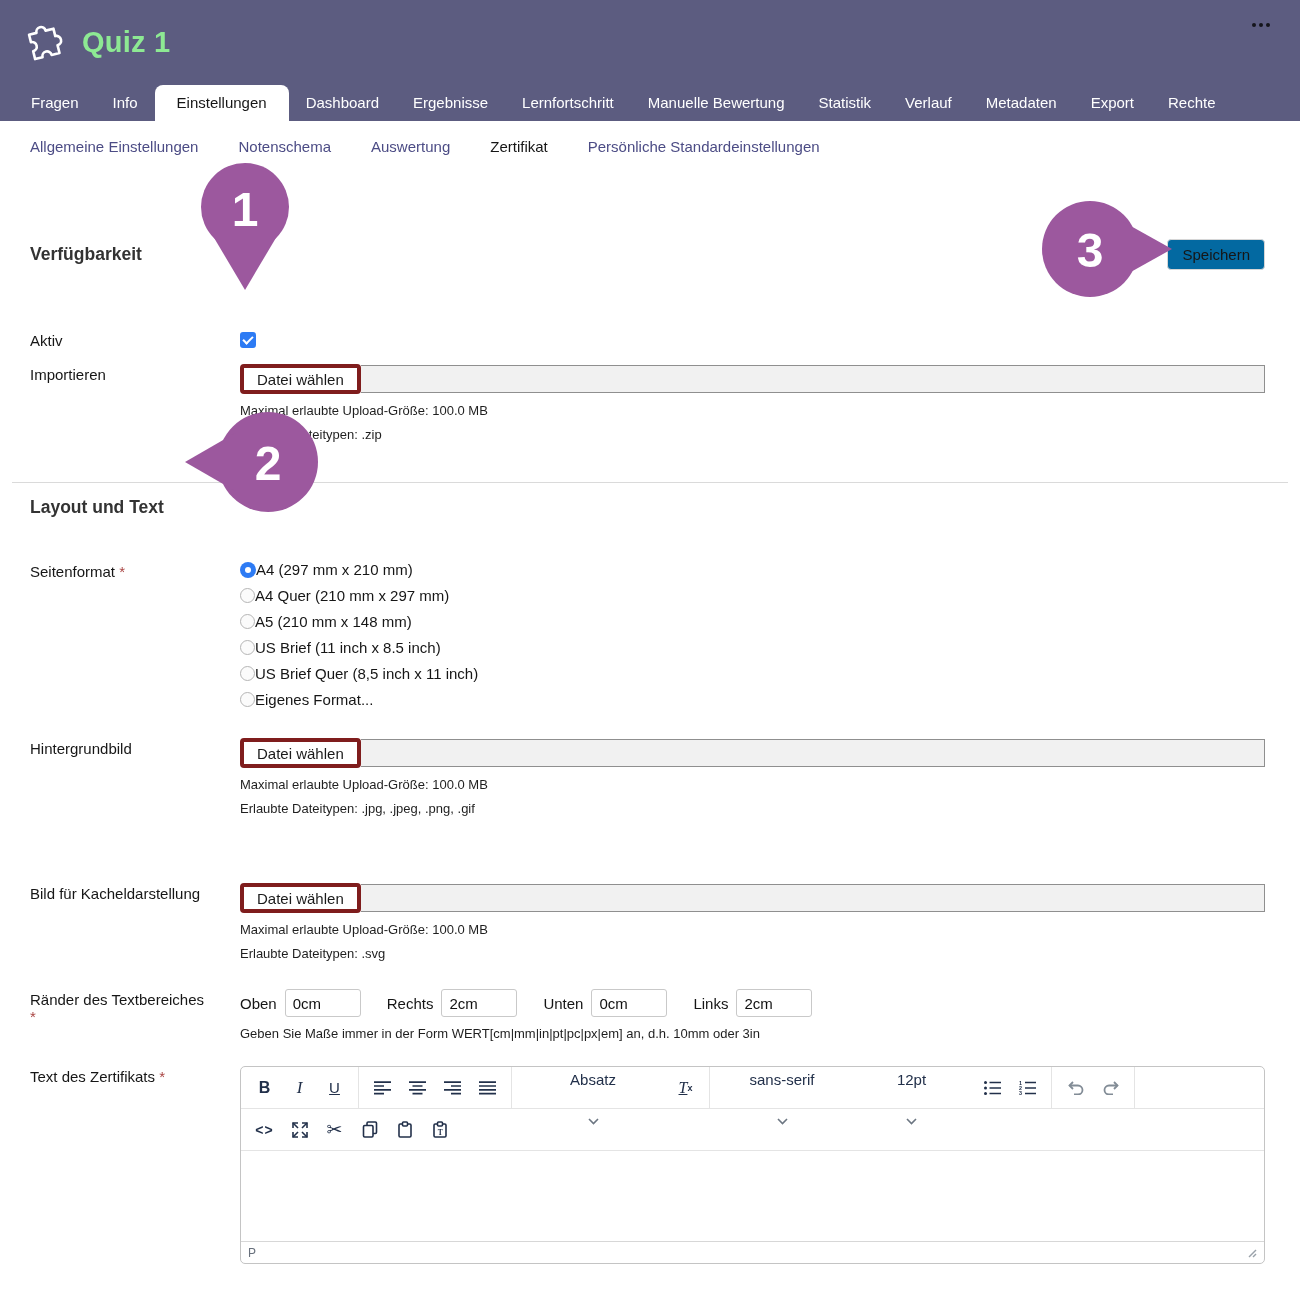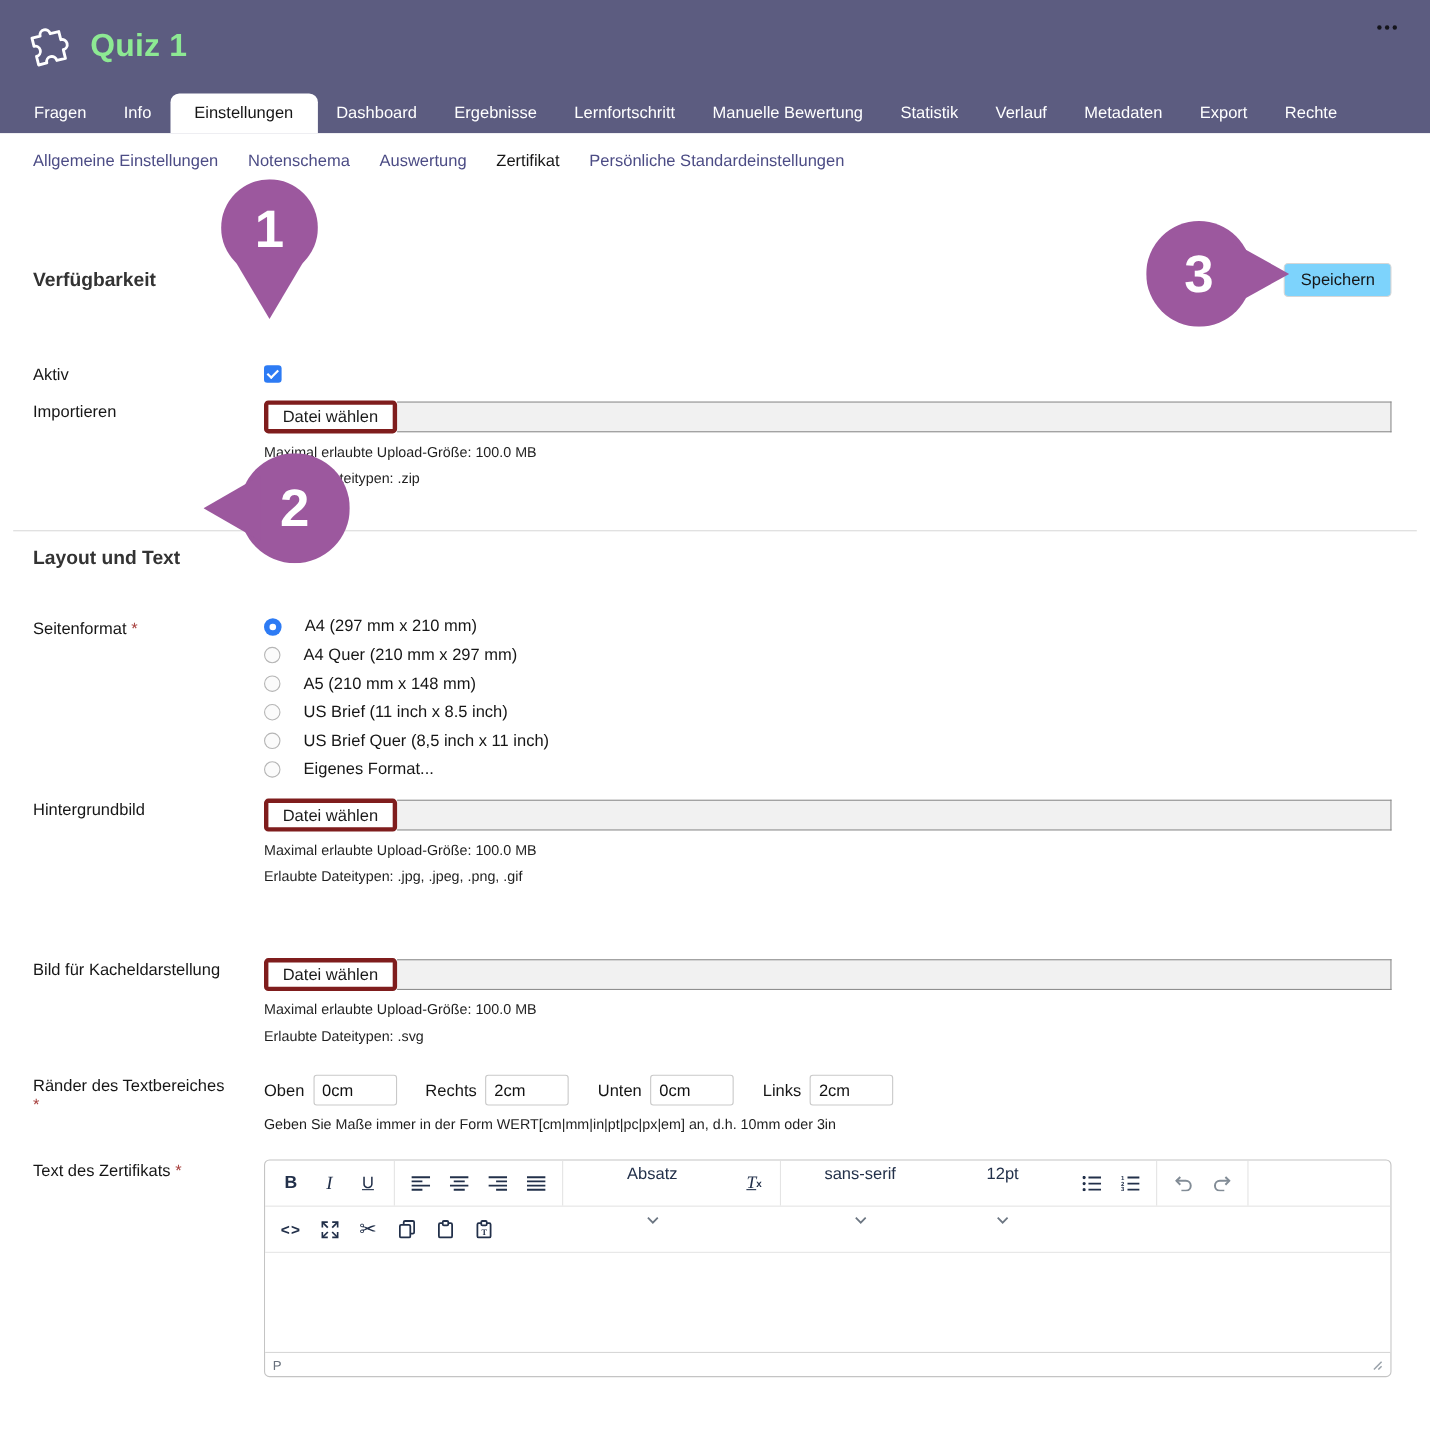--- a/index.html
+++ b/index.html
@@ -13,44 +13,44 @@
   .app-icon { width:48px; height:48px; margin-top:2px; }
   .page-title { color:#8de993; font-size:29px; font-weight:700; margin-left:12px; letter-spacing:.2px; }
   .overflow-dots { position:absolute; right:30px; top:23px; display:flex; gap:3px; cursor:pointer; }
   .overflow-dots i { width:4px; height:4px; border-radius:50%; background:#15151c; display:block; }
 
   .tabbar { display:flex; align-items:flex-end; height:36px; padding-left:14px; }
   .tab { color:#fff; font-size:15px; padding:0 17px; line-height:36px; cursor:pointer; white-space:nowrap; }
   .tab.active { background:#fff; color:#161616; border-radius:8px 8px 0 0; padding:0 22px; }
 
   
-  .subtabs { display:flex; gap:27px; padding:17px 0 12px 30px; }
+  .subtabs { display:flex; gap:40px; padding:17px 0 12px 30px; }
   .subtab { color:#4c4c85; font-size:15px; cursor:pointer; }
   .subtab.active { color:#161616; }
 
   
   .sec-head-row { display:flex; align-items:center; justify-content:space-between; padding:0 35px 0 30px; margin-top:72px; }
   .sec-title { font-size:17.5px; font-weight:700; color:#333; }
-  .save-btn { background:#7dd3fc; border:1px solid #d6d6d6; border-radius:4px; font-size:15px; color:#161616; padding:6px 14px; cursor:pointer; font-family:inherit; }
+  .save-btn { background:#0369a1; border:1px solid #d6d6d6; border-radius:4px; font-size:15px; color:#161616; padding:6px 14px; cursor:pointer; font-family:inherit; }
 
   .row { display:grid; grid-template-columns:210px 1fr; padding:0 35px 0 30px; align-items:start; }
   .flabel { font-size:15px; color:#161616; padding-top:2px; }
   .req { color:#a94442; }
 
   .cb { width:16px; height:16px; background:#2d7bf4; border-radius:3px; position:relative; margin-top:2px; cursor:pointer; }
   .cb::after { content:""; position:absolute; left:5px; top:2px; width:4px; height:8px; border:solid #fff; border-width:0 2px 2px 0; transform:rotate(45deg); }
 
   .fileup { display:flex; align-items:stretch; }
   .filebtn { background:#fff; border:4px solid #7f1d1d; border-radius:4px; padding:3px 13px; font-size:15px; color:#1a1a1a; cursor:pointer; font-family:inherit; position:relative; z-index:1; height:30px; }
   .filetray { flex:1; background:#f1f1f1; border:1px solid #8f8f8f; border-left:none; margin:1px 0; cursor:pointer; }
   .byline { font-size:13px; color:#1f1f1f; margin-top:9px; }
 
   .divider { border:none; border-top:1px solid #dadada; margin:40px 12px 0 12px; }
 
-  .radio-opt { display:flex; align-items:center; gap:21px; margin-bottom:9px; cursor:pointer; }
+  .radio-opt { display:flex; align-items:center; gap:0; margin-bottom:9px; cursor:pointer; }
   .radio { width:15px; height:15px; border-radius:50%; border:1px solid #b5b5b5; background:#fbfbfb; flex:none; }
   .radio.sel { border:none; background:#2d7bf4; position:relative; width:16px; height:16px; }
   .radio.sel::after { content:""; position:absolute; left:5px; top:5px; width:6px; height:6px; border-radius:50%; background:#fff; }
   .radio-opt span.rlabel { font-size:15px; color:#161616; }
 
   .mrow { display:flex; align-items:center; }
   .mrow .mlabel { font-size:15px; color:#161616; margin-right:8px; }
   .mrow input { width:76px; height:28px; border:1px solid #c9c9c9; border-radius:3px; padding:0 7px; font-size:15px; color:#111; margin-right:26px; font-family:inherit; background:#fff; }
   .mrow input:last-child { margin-right:0; }
 
@@ -178,21 +178,21 @@
           <span class="radio"></span>
           <span class="rlabel">US Brief Quer (8,5 inch x 11 inch)</span>
         </label>
       <label class="radio-opt">
           <span class="radio"></span>
           <span class="rlabel">Eigenes Format...</span>
         </label>
     </div>
   </div>
 
-  <div class="row" style="margin-top:9px;">
+  <div class="row" style="margin-top:21px;">
     <div class="flabel">Hintergrundbild</div>
     <div>
       <div class="fileup">
         <button class="filebtn">Datei wählen</button>
         <div class="filetray"></div>
       </div>
       <div class="byline">Maximal erlaubte Upload-Größe: 100.0 MB</div>
       <div class="byline">Erlaubte Dateitypen: .jpg, .jpeg, .png, .gif</div>
     </div>
   </div>

